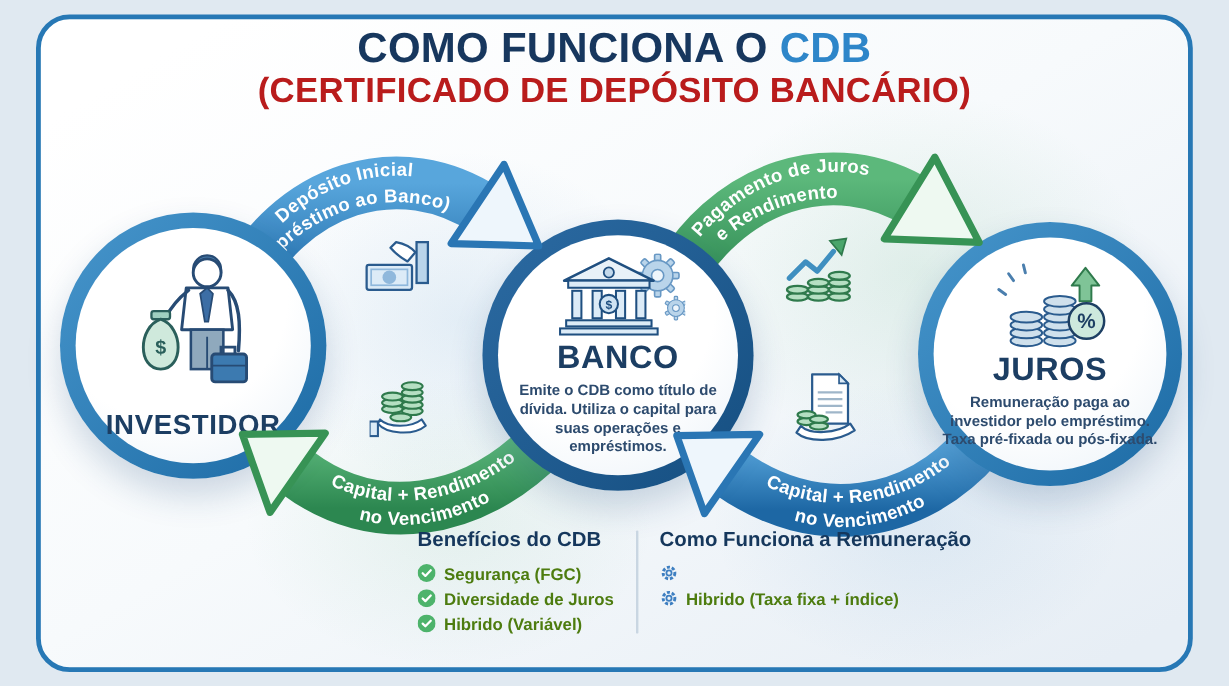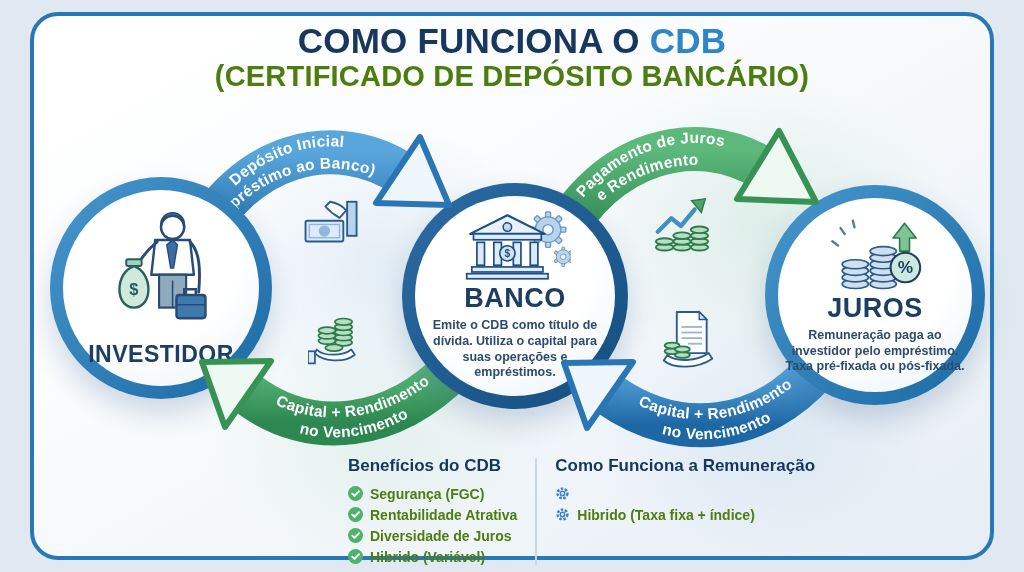--- a/index.html
+++ b/index.html
@@ -17,21 +17,21 @@
   }
   .wash{position:absolute;border-radius:50%;pointer-events:none;}
   .wash.b1{left:180px;top:110px;width:340px;height:280px;background:radial-gradient(closest-side,rgba(95,155,205,.14),transparent);}
   .wash.g1{left:540px;top:60px;width:380px;height:300px;background:radial-gradient(closest-side,rgba(110,185,140,.16),transparent);}
   .wash.g2{left:170px;top:300px;width:340px;height:240px;background:radial-gradient(closest-side,rgba(110,185,140,.12),transparent);}
   .wash.b2{left:560px;top:300px;width:340px;height:240px;background:radial-gradient(closest-side,rgba(95,155,205,.12),transparent);}
 
   .title-wrap{position:absolute;left:0;right:0;top:22px;text-align:center;z-index:4;}
   .title-main{font-size:35px;font-weight:800;color:#17375e;letter-spacing:.2px;line-height:1.08;}
   .title-main .hl{color:#2e86c9;margin-left:10px;}
-  .title-sub{font-size:29px;font-weight:800;color:#4d7c0f;letter-spacing:.2px;line-height:1.12;}
+  .title-sub{font-size:29px;font-weight:800;color:#b91c1c;letter-spacing:.2px;line-height:1.12;}
 
   svg.layer{position:absolute;left:0;top:0;width:1024px;height:572px;pointer-events:none;}
   #arrows-back{z-index:1;}
   #arrows-front{z-index:3;}
   .band-text{font-family:"Liberation Sans","DejaVu Sans",sans-serif;font-size:15.5px;font-weight:700;fill:#ffffff;letter-spacing:.3px;}
 
   .node{position:absolute;border-radius:50%;z-index:2;
     box-shadow:0 14px 28px rgba(25,70,120,.20);}
   .node .ring{width:100%;height:100%;border-radius:50%;padding:13px;box-sizing:border-box;}
   .node.investor{left:50px;top:177px;width:222px;height:222px;}
@@ -50,21 +50,21 @@
   .node.investor .node-label{font-size:23px;margin-top:16px;}
   .node.bank .node-label,.node.interest .node-label{font-size:27px;}
   .node-desc{font-size:12.5px;font-weight:600;color:#2d4b6e;line-height:1.26;width:184px;margin-top:4px;}
 
   .mid-icon{position:absolute;z-index:2;}
   .mid-icon.deposit{left:303px;top:198px;}
   .mid-icon.coins-hand{left:308px;top:312px;}
   .mid-icon.growth{left:652px;top:196px;}
   .mid-icon.doc{left:660px;top:310px;}
 
-  .bottom{position:absolute;left:348px;top:456px;display:flex;gap:18px;z-index:4;}
+  .bottom{position:absolute;left:348px;top:440px;display:flex;gap:18px;z-index:4;}
   .col-heading{font-size:17px;font-weight:800;color:#15375c;margin-bottom:7px;}
   .li{display:flex;align-items:center;gap:7px;height:21px;}
   .li span{font-size:14px;font-weight:600;color:#4d7c0f;white-space:nowrap;}
   .vdivider{width:2px;background:#c9d6e2;border-radius:1px;margin:2px 0;}
 </style>
 </head>
 <body>
 
 <div class="frame">
   <div class="wash b1"></div>
@@ -312,34 +312,27 @@
           <circle cx="8" cy="8" r="8" fill="#4DB36B"></circle>
           <path d="M4.5 8.2 l2.4 2.4 l4.8 -5" stroke="#fff" stroke-width="2" fill="none" stroke-linecap="round" stroke-linejoin="round"></path>
         </svg>
       <span>Segurança (FGC)</span>
     </div>
     <div class="li">
       <svg width="15" height="15" viewBox="0 0 16 16">
           <circle cx="8" cy="8" r="8" fill="#4DB36B"></circle>
           <path d="M4.5 8.2 l2.4 2.4 l4.8 -5" stroke="#fff" stroke-width="2" fill="none" stroke-linecap="round" stroke-linejoin="round"></path>
         </svg>
-      <span>Rentabilidade Atrativa</span>
+      <span>Diversidade de Juros</span>
     </div>
     <div class="li">
       <svg width="15" height="15" viewBox="0 0 16 16">
           <circle cx="8" cy="8" r="8" fill="#4DB36B"></circle>
           <path d="M4.5 8.2 l2.4 2.4 l4.8 -5" stroke="#fff" stroke-width="2" fill="none" stroke-linecap="round" stroke-linejoin="round"></path>
         </svg>
-      <span>Diversidade de Juros</span>
-    </div>
-    <div class="li">
-      <svg width="15" height="15" viewBox="0 0 16 16">
-          <circle cx="8" cy="8" r="8" fill="#4DB36B"></circle>
-          <path d="M4.5 8.2 l2.4 2.4 l4.8 -5" stroke="#fff" stroke-width="2" fill="none" stroke-linecap="round" stroke-linejoin="round"></path>
-        </svg>
       <span>Hibrido (Variável)</span>
     </div>
   </div>
 
   <div class="vdivider"></div>
 
   <div class="col">
     <div class="col-heading">Como Funciona a Remuneração</div>
     <div class="li">
       <svg width="15" height="15" viewBox="-8 -8 16 16">

